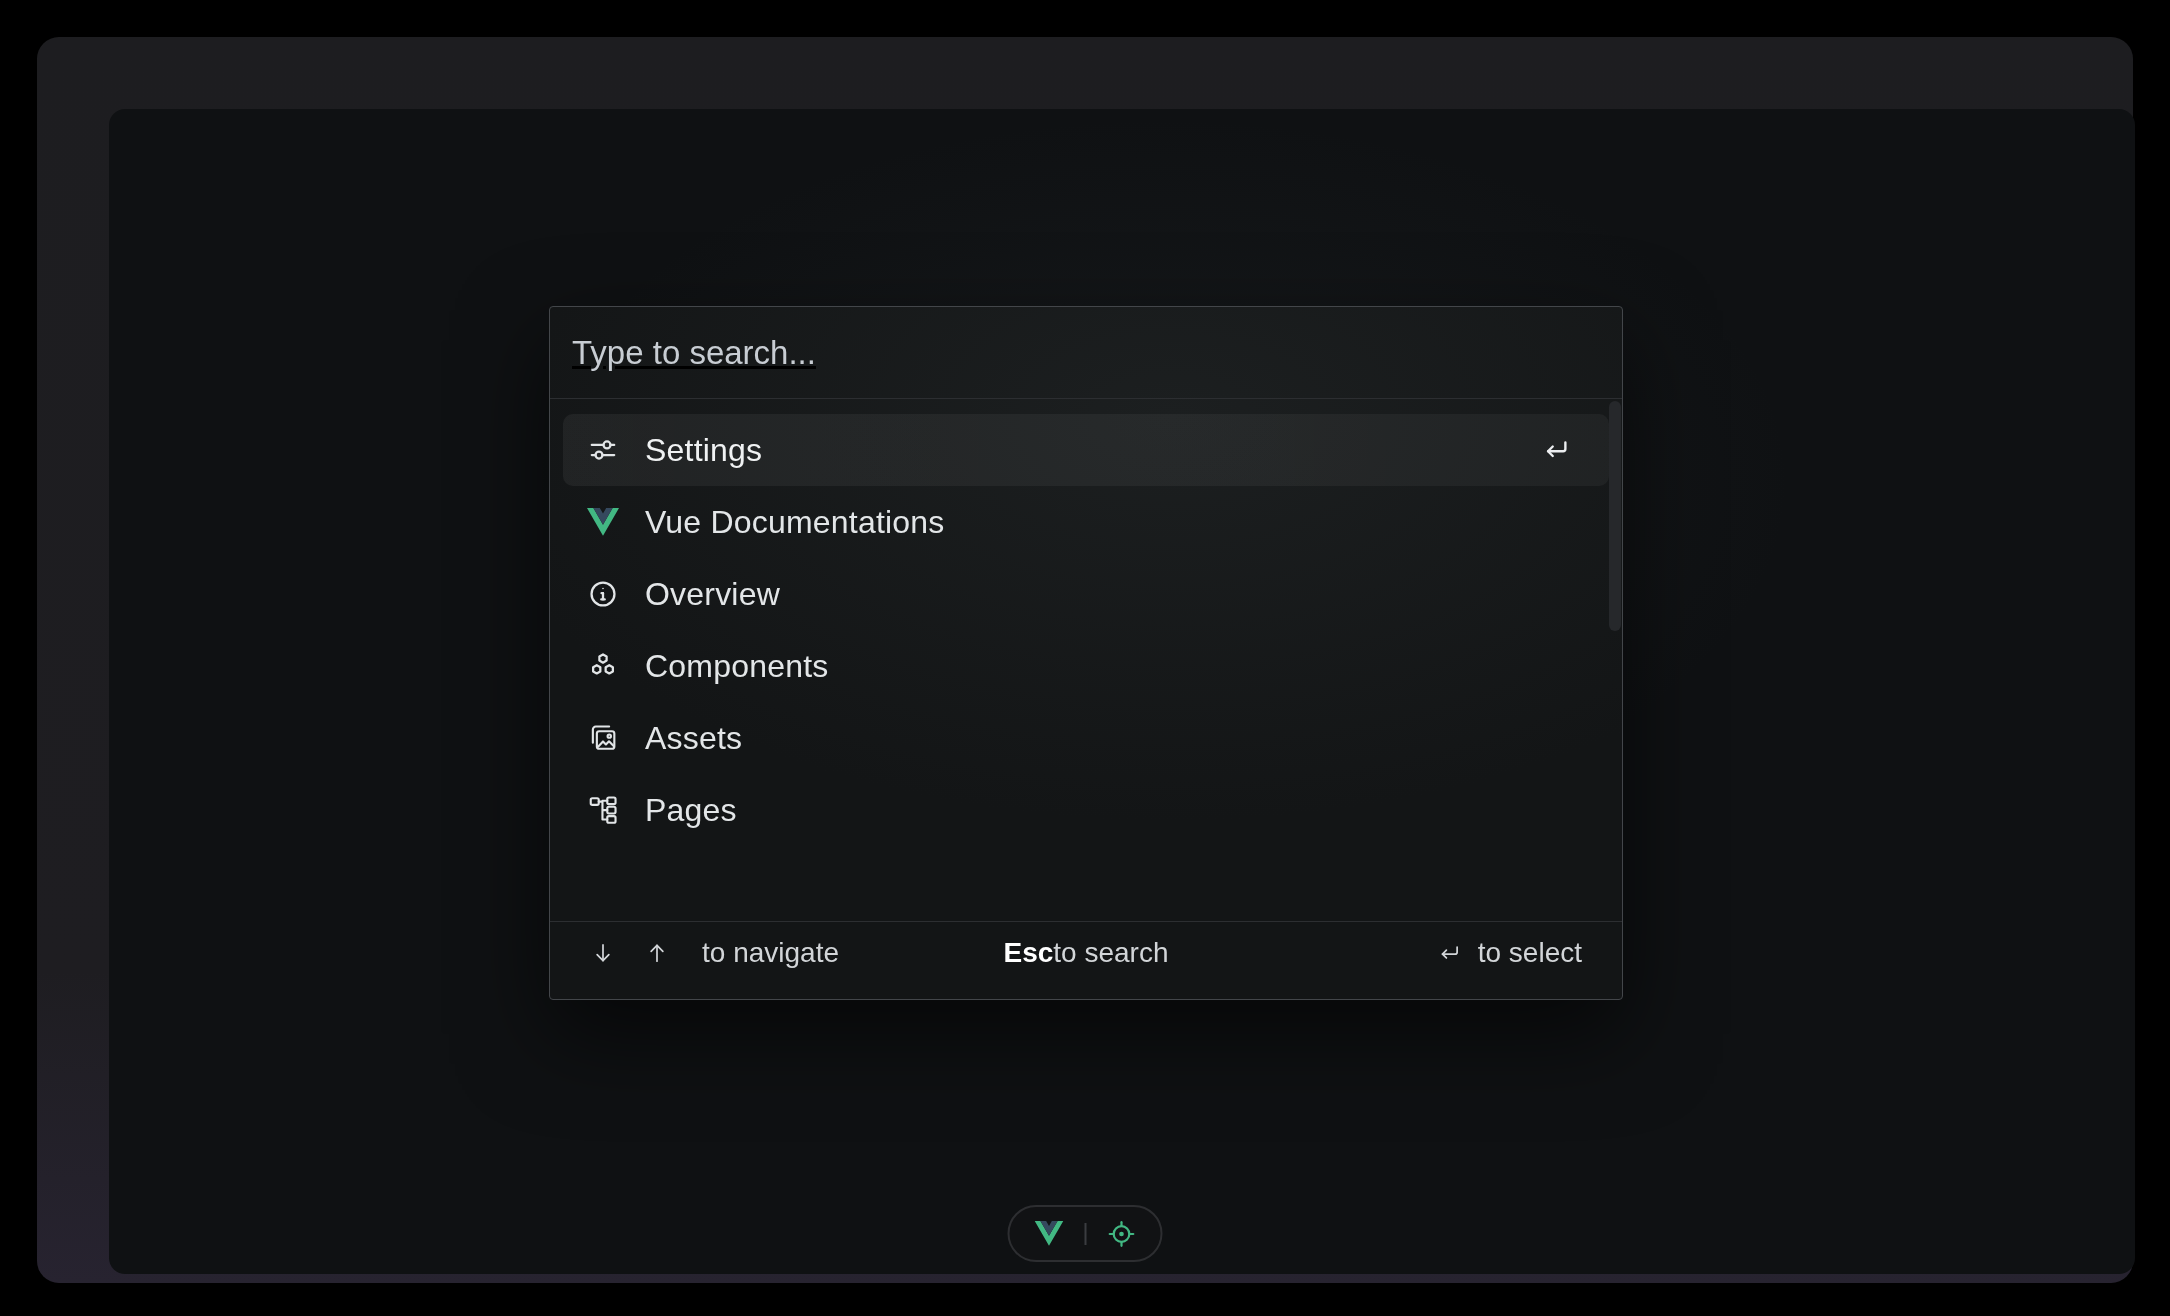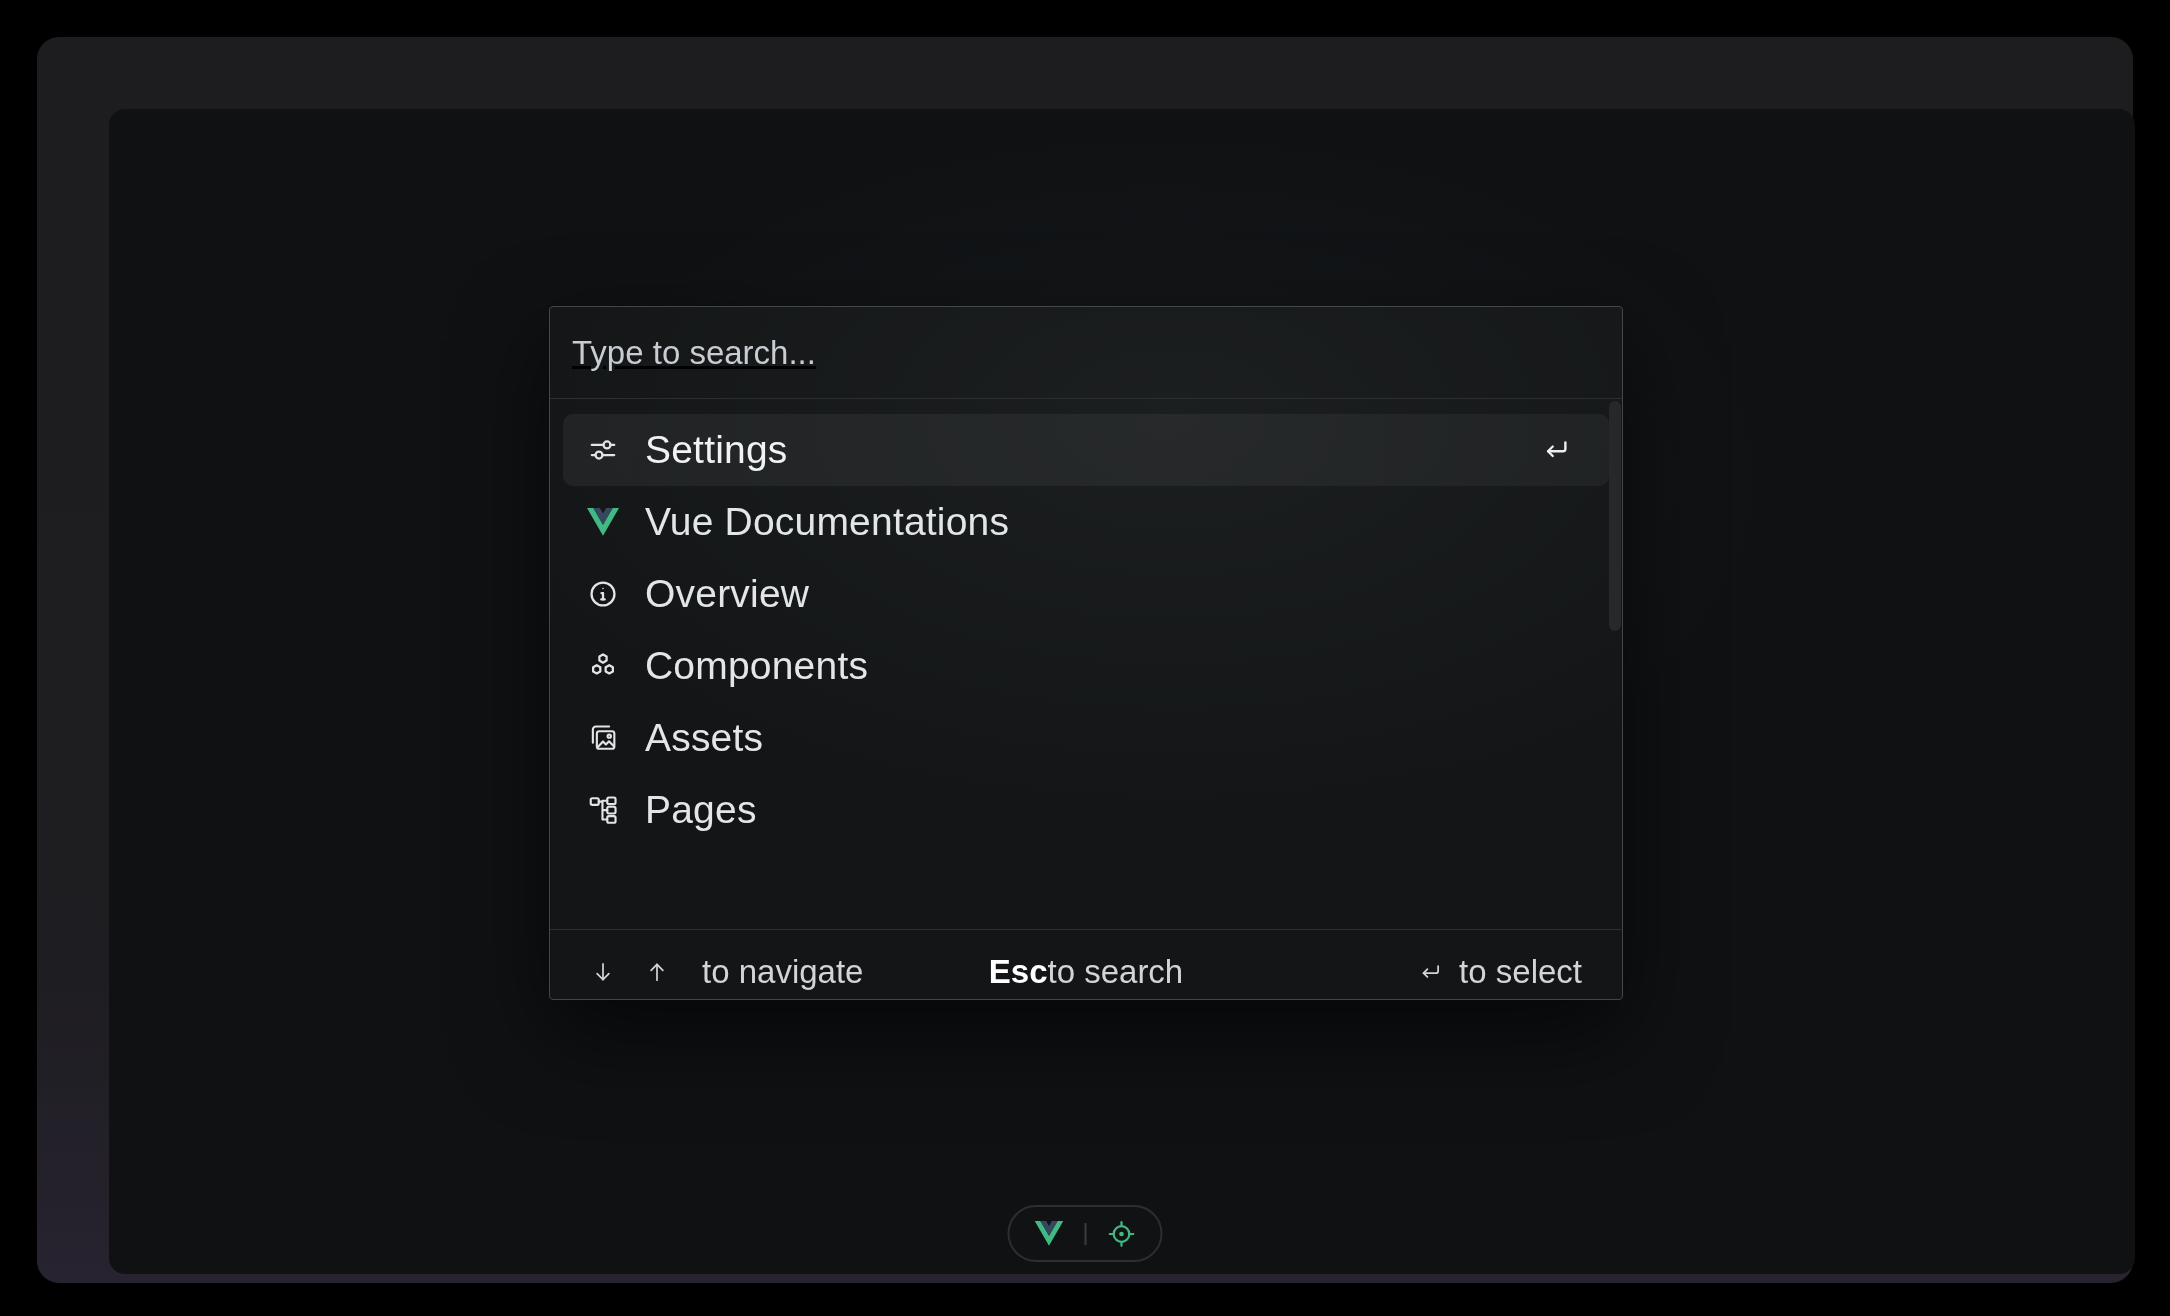--- a/index.html
+++ b/index.html
@@ -43,34 +43,34 @@
 
   .list { position:absolute; top:93px; left:0; right:0; bottom:62px;
           padding:14px 13px 0 13px; overflow:hidden; }
 
   .row { height:72px; display:flex; align-items:center; padding:0 24px;
          border-radius:10px; cursor:pointer; }
   .row.selected { background:linear-gradient(90deg, rgba(255,255,255,0.055), rgba(255,255,255,0.045)); }
   .row .item-icon { width:32px; height:32px; flex:0 0 32px; display:flex;
                     align-items:center; justify-content:center; }
   .row .item-icon svg { width:32px; height:32px; }
-  .row .label { margin-left:26px; font-size:39px; color:#e3e6e8; letter-spacing:0.2px; }
+  .row .label { margin-left:26px; font-size:32px; color:#e3e6e8; letter-spacing:0.2px; }
   .row.selected .label { color:#f0f2f3; }
   .row .enter-hint { margin-left:auto; margin-right:14px; width:30px; height:30px; }
 
   .icon-stroke { fill:none; stroke:#e2e5e7; stroke-width:1.7;
                  stroke-linecap:round; stroke-linejoin:round; }
 
   .scroll-thumb { position:absolute; right:1px; top:94px; width:12px; height:230px;
                   border-radius:6px; background:#26282b; }
 
   
-  .footer { position:absolute; left:0; right:0; bottom:8px; height:62px;
-            border-top:1px solid #2c2e31; display:flex; align-items:flex-end;
-            padding:0 40px; font-size:33px; color:#d2d5d8; }
+  .footer { position:absolute; left:0; right:0; bottom:16px; height:62px;
+            border-top:1px solid #2c2e31; display:flex; align-items:center;
+            padding:0 40px; font-size:28px; color:#d2d5d8; }
   .footer svg { width:26px; height:26px; }
   .footer .key-icon { display:flex; align-items:center; }
   .footer-left { display:flex; align-items:center; gap:28px; }
   .footer-left .hint-text { margin-left:4px; }
   .footer-center { position:absolute; left:50%; transform:translateX(-50%);
                    display:flex; align-items:center; }
   .esc-key { color:#ffffff; font-weight:700; }
   .footer-right { margin-left:auto; display:flex; align-items:center; gap:16px; }
 
   

